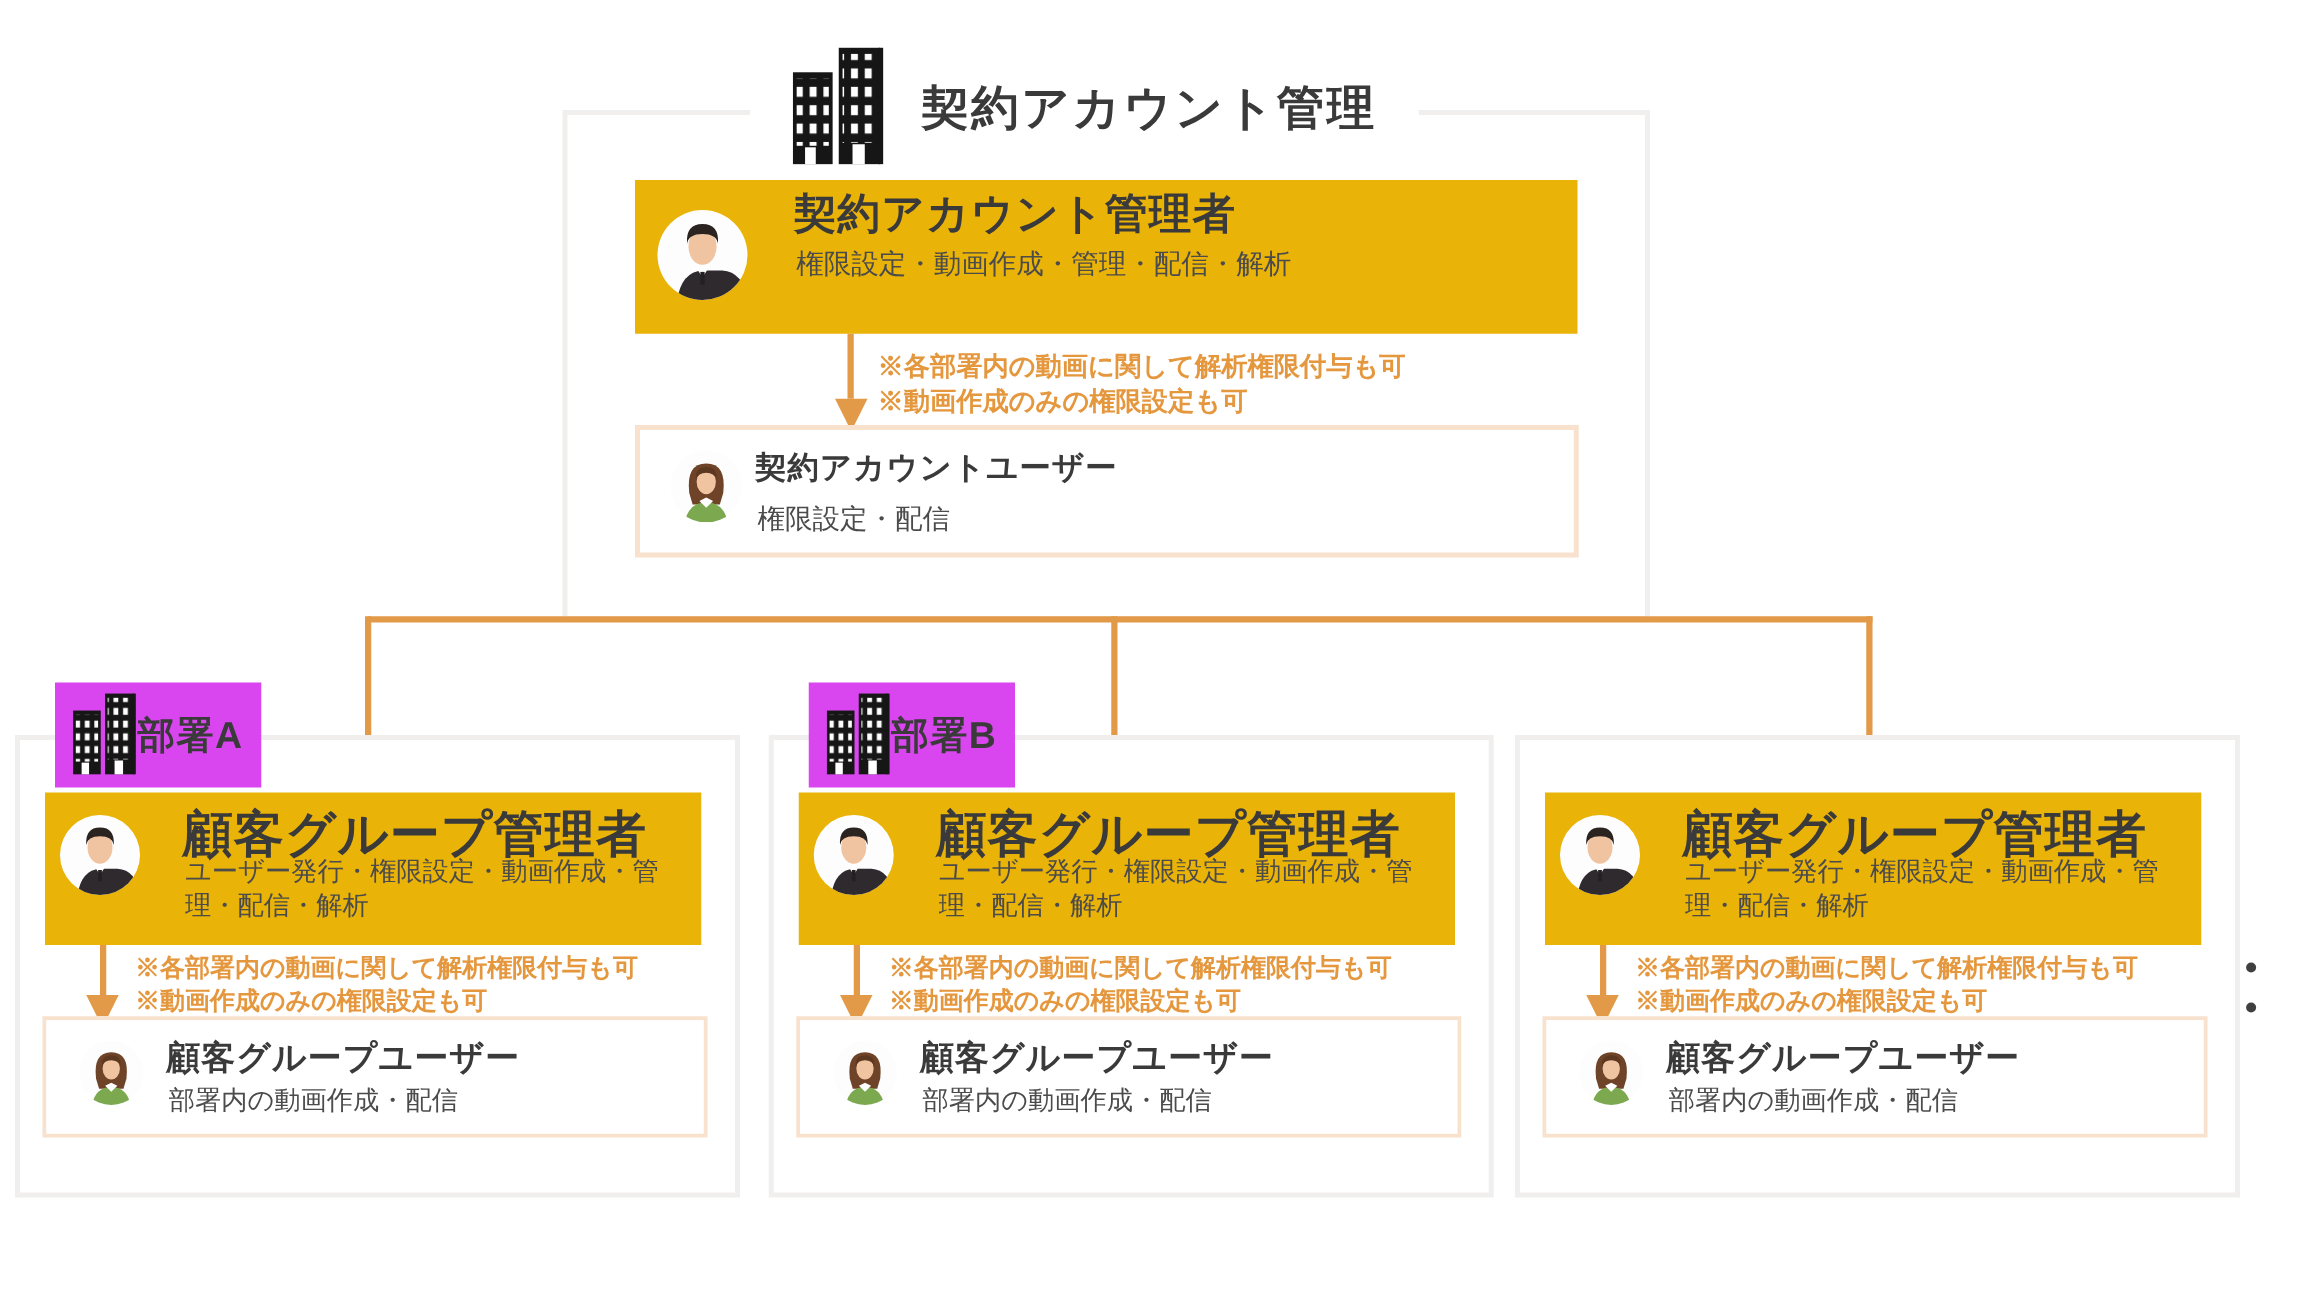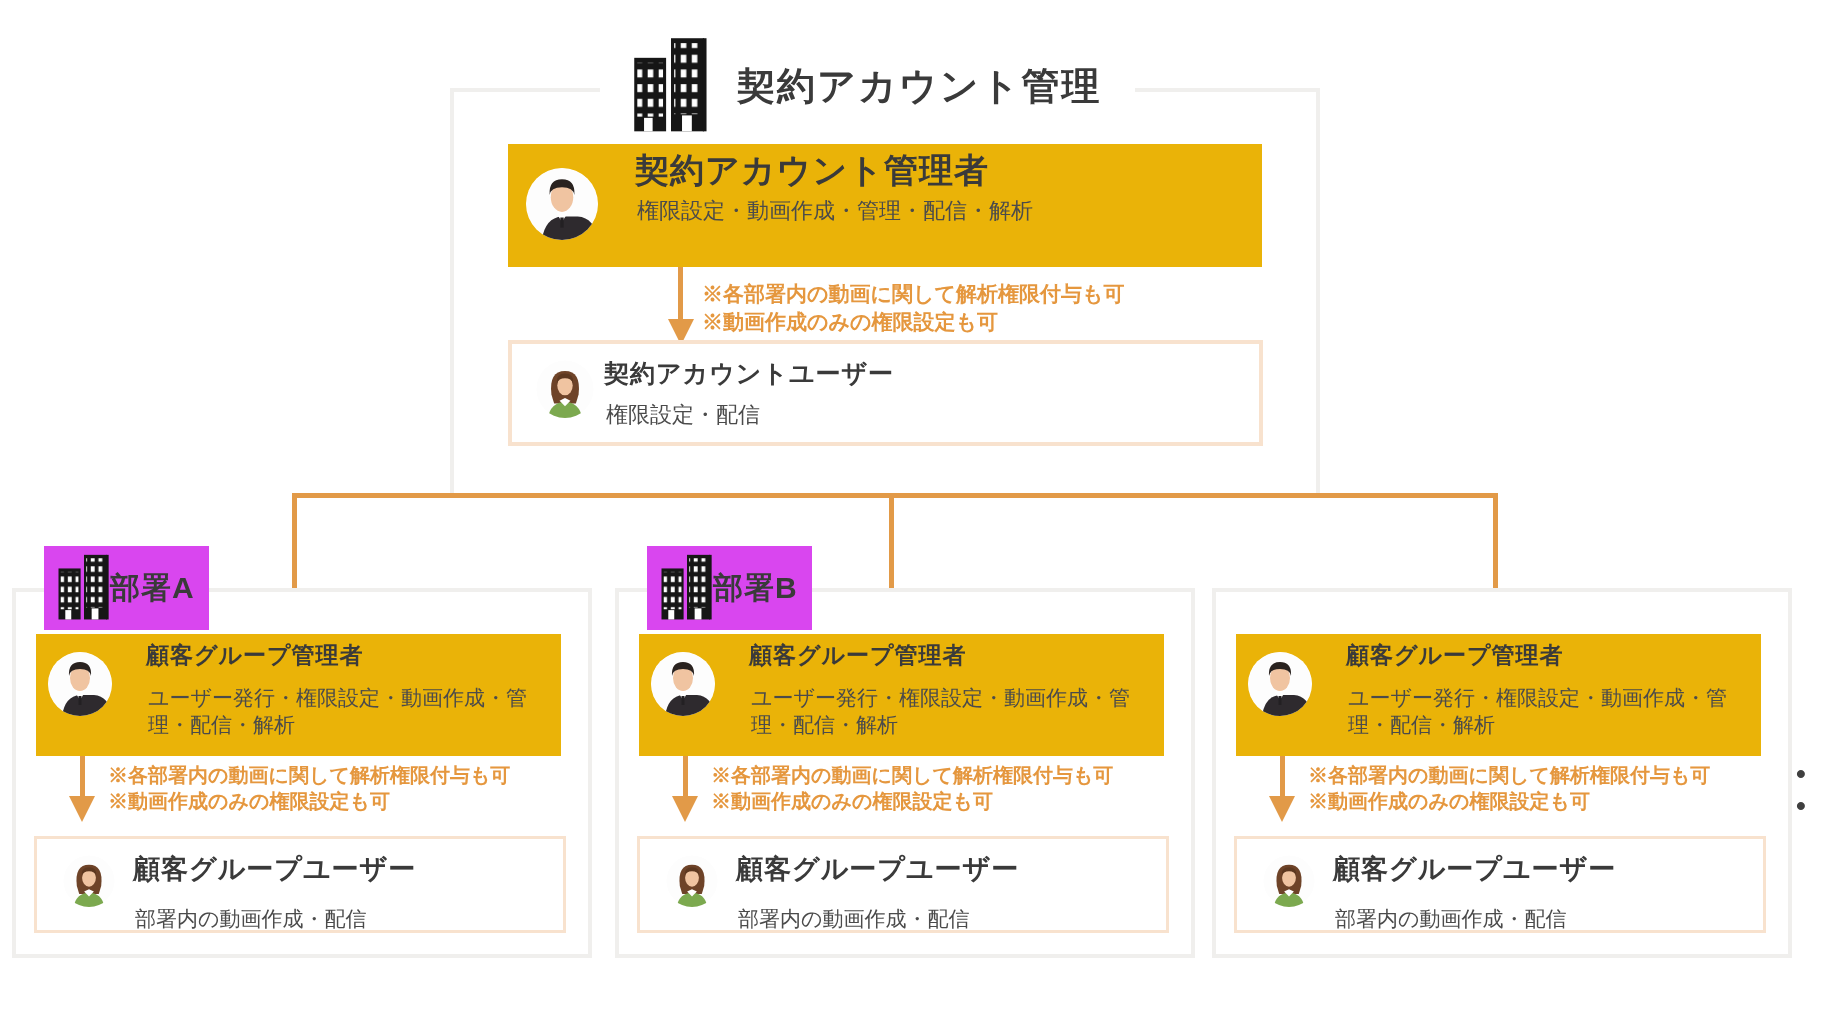--- a/index.html
+++ b/index.html
@@ -26,25 +26,25 @@
   .vshaft{width:5px;background:#E29A48;}
   .ahead{width:0;height:0;border-left:13px solid transparent;border-right:13px solid transparent;border-top:26px solid #E29A48;}
   .note{font-weight:bold;color:#E5973E;}
   .note-lg{font-size:21px;line-height:28px;}
   .note-sm{font-size:20px;line-height:26px;}
   
   .dept{top:588px;width:580px;height:370px;border:4px solid #F0EFED;box-sizing:border-box;background:#fff;}
   .dept-header{position:absolute;left:28px;top:-46px;height:84px;background:#d946ef;display:flex;align-items:center;padding:0 14px;}
   .dept-label{font-size:30px;font-weight:bold;letter-spacing:1px;}
   .dept-mgr{position:absolute;left:20px;top:42px;width:525px;height:122px;}
-  .dept-mgr-title{position:absolute;left:110px;top:6px;font-size:23px;font-weight:bold;letter-spacing:1px;}
+  .dept-mgr-title{position:absolute;left:110px;top:6px;font-size:40px;font-weight:bold;letter-spacing:1px;}
   .dept-mgr-desc{position:absolute;left:112px;top:50px;font-size:21px;color:#4B4B4B;line-height:27px;}
-  .dept-usr{position:absolute;left:18px;top:244px;width:532px;height:97px;background:#fff;border:3px solid #F8E2CE;box-sizing:border-box;}
+  .dept-usr{position:absolute;left:18px;top:221px;width:532px;height:97px;background:#fff;border:3px solid #F8E2CE;box-sizing:border-box;}
   .dept-usr-title{position:absolute;left:96px;top:12px;font-size:27px;font-weight:bold;letter-spacing:1px;}
-  .dept-usr-desc{position:absolute;left:98px;top:50px;font-size:21px;color:#4B4B4B;margin-top:16px;}
+  .dept-usr-desc{position:absolute;left:98px;top:50px;font-size:21px;color:#4B4B4B;}
   .avatar{border-radius:50%;overflow:hidden;background:#fff;}
   .dots{font-size:28px;letter-spacing:10px;color:#3F3F3F;font-weight:bold;}
   svg.icon{display:block;}
   .defs{position:absolute;width:0;height:0;overflow:hidden;}
 </style>
 </head>
 <body>
 
 <svg class="defs" xmlns="http://www.w3.org/2000/svg">
   <defs>

